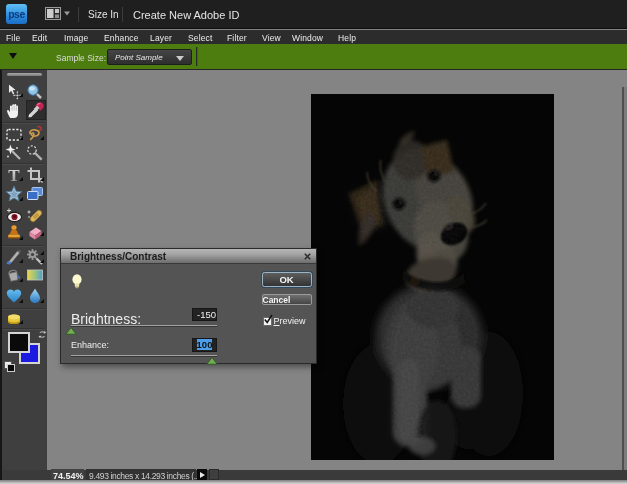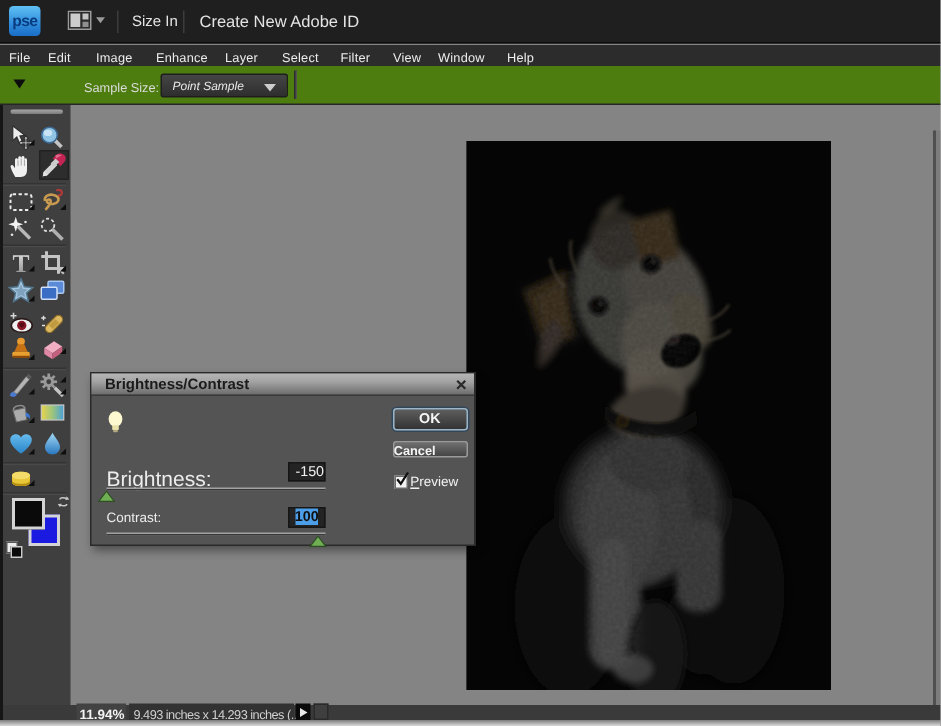--- a/index.html
+++ b/index.html
@@ -182,21 +182,21 @@
     </div>
     <div class="abs" style="left:200.5px;top:44.5px;width:50px;height:11.5px;background:linear-gradient(180deg,#707070,#454545);border:1px solid #9a9a9a;border-radius:2px;box-sizing:border-box;">
       <span style="font-size:8.5px;font-weight:bold;color:#f6f6f6;display:block;margin-top:0px;">Cancel</span>
     </div>
     <span class="abs" style="left:10px;top:61.5px;font-size:14px;color:#ececec;">Brightness:</span>
     <div class="abs" style="left:131px;top:58.5px;width:25px;height:13px;background:#232323;border:1px solid #161616;box-sizing:border-box;text-align:right;font-size:9.5px;color:#f0f0f0;line-height:11px;">-150</div>
     <div class="abs" style="left:10px;top:76px;width:146px;height:1px;background:#a2a2a2;border-bottom:1px solid #383838;"></div>
     <svg class="abs" style="left:4px;top:77.5px" width="12" height="8" viewBox="0 0 12 8">
         <path d="M6 0.5 L11.2 7.2 L0.8 7.2 Z" fill="#6fae53" stroke="#2e4d22" stroke-width="0.8"></path>
       </svg>
-    <span class="abs" style="left:10px;top:91px;font-size:9px;color:#ececec;">Contrast:</span>
+    <span class="abs" style="left:10px;top:91px;font-size:9px;color:#ececec;">Enhance:</span>
     <div class="abs" style="left:131px;top:88.5px;width:25px;height:14px;background:#232323;border:1px solid #161616;box-sizing:border-box;text-align:center;font-size:9.5px;color:#101010;line-height:11px;font-weight:bold;"><span style="background:#4d9ee8;">100</span></div>
     <div class="abs" style="left:10px;top:106px;width:146px;height:1px;background:#a2a2a2;border-bottom:1px solid #383838;"></div>
     <svg class="abs" style="left:145px;top:107.5px" width="12" height="8" viewBox="0 0 12 8">
         <path d="M6 0.5 L11.2 7.2 L0.8 7.2 Z" fill="#6fae53" stroke="#2e4d22" stroke-width="0.8"></path>
       </svg>
     <div class="abs" style="left:201.5px;top:67.5px;width:9px;height:9px;background:#f2f2f2;border:1px solid #6a6a6a;box-sizing:border-box;"></div>
     <svg class="abs" style="left:202px;top:65px" width="10" height="11" viewBox="0 0 10 11">
         <path d="M1.8 5.5 L4.2 8.5 L9 1" stroke="#101010" stroke-width="1.5" fill="none"></path>
       </svg>
     <span class="abs" style="left:212.5px;top:67px;font-size:9px;color:#f2f2f2;"><span style="text-decoration:underline;">P</span>review</span>
@@ -372,20 +372,20 @@
       <path d="M6.5 0.8 L8.2 3 L5.5 3.4 Z" fill="#c8c8c8"></path>
       <path d="M2 8.2 L0.5 6 L3.2 5.8 Z" fill="#c8c8c8"></path>
     </svg>
   <div class="abs" style="left:19px;top:343px;width:21px;height:21px;background:#1a1ae0;border:2px solid #d4d4d4;box-sizing:border-box;"></div>
   <div class="abs" style="left:8px;top:332px;width:22px;height:21px;background:#0a0a0a;border:2px solid #d4d4d4;box-sizing:border-box;"></div>
   <div class="abs" style="left:4px;top:361px;width:6px;height:6px;background:#ececec;border:1px solid #555;"></div>
   <div class="abs" style="left:7px;top:364px;width:6px;height:6px;background:#0a0a0a;border:1px solid #ccc;"></div>
 
   <div class="abs" id="statusbar"></div>
   <div class="abs" style="left:51px;top:469px;width:33px;height:11px;background:#424242;"></div>
-  <div class="abs" style="left:53px;top:471px;color:#f2f2f2;font-size:9px;font-weight:bold;">11.94%</div>
+  <div class="abs" style="left:53px;top:471px;color:#f2f2f2;font-size:9px;font-weight:bold;">74.54%</div>
   <div class="abs" style="left:86px;top:469px;width:110px;height:11px;background:#323232;"></div>
   <div class="abs" style="left:89px;top:471px;color:#cfcfcf;font-size:8.5px;white-space:nowrap;letter-spacing:-0.35px;">9.493 inches x 14.293 inches (...</div>
   <div class="abs" style="left:197px;top:469px;width:10px;height:11px;background:#0a0a0a;"></div>
   <div class="abs" style="left:200px;top:472px;width:0;height:0;border-top:3px solid transparent;border-bottom:3px solid transparent;border-left:5px solid #e8e8e8;"></div>
   <div class="abs" style="left:209px;top:469px;width:10px;height:11px;background:#3f3f3f;border:1px solid #2a2a2a;box-sizing:border-box;"></div>
   <div class="abs" id="bottomstrip"></div>
 </div>
 
 </body></html>

